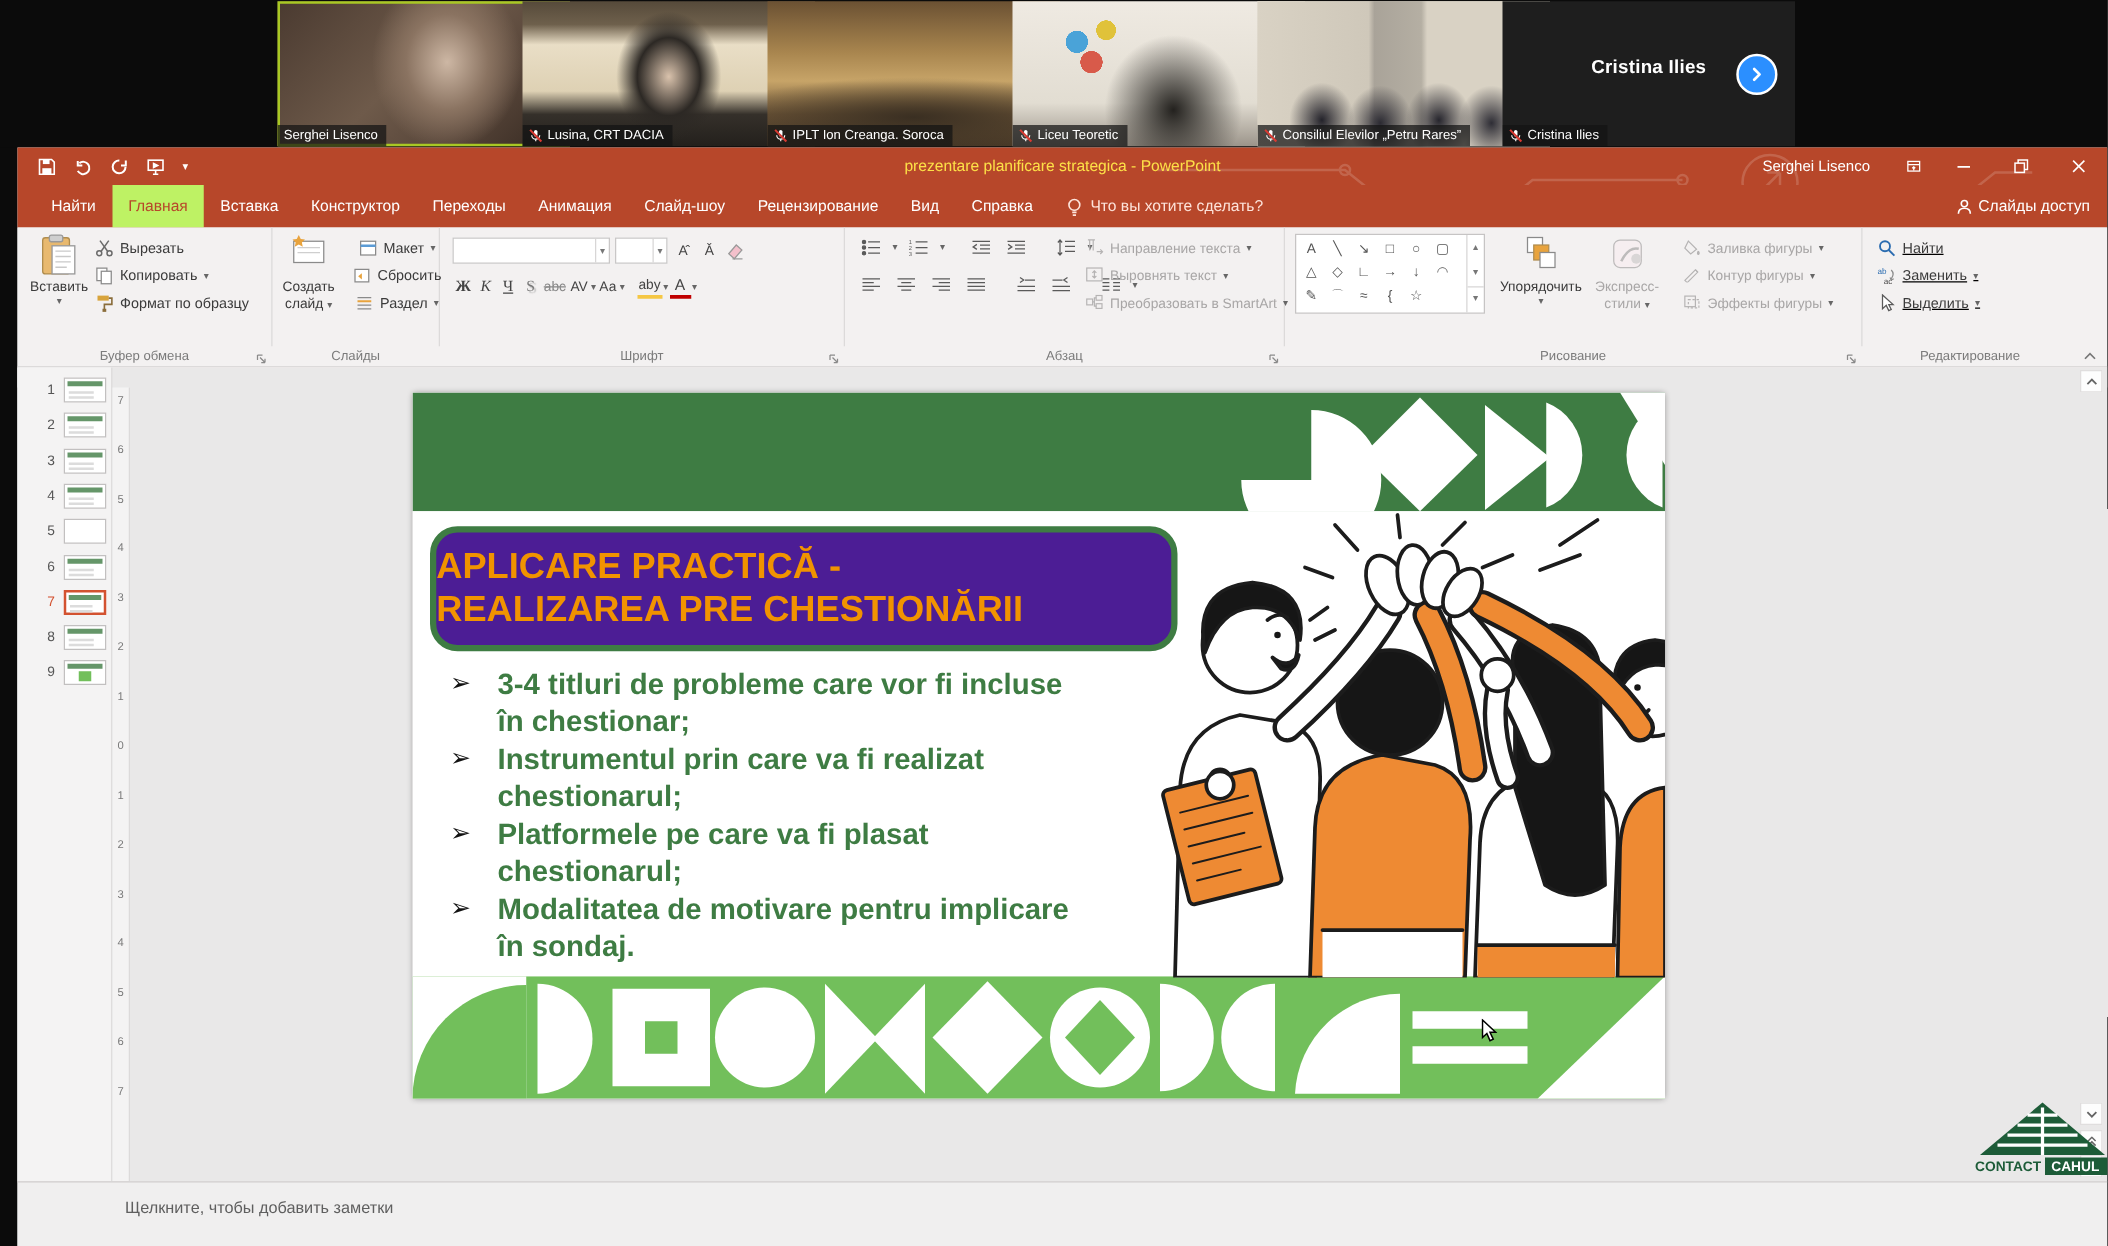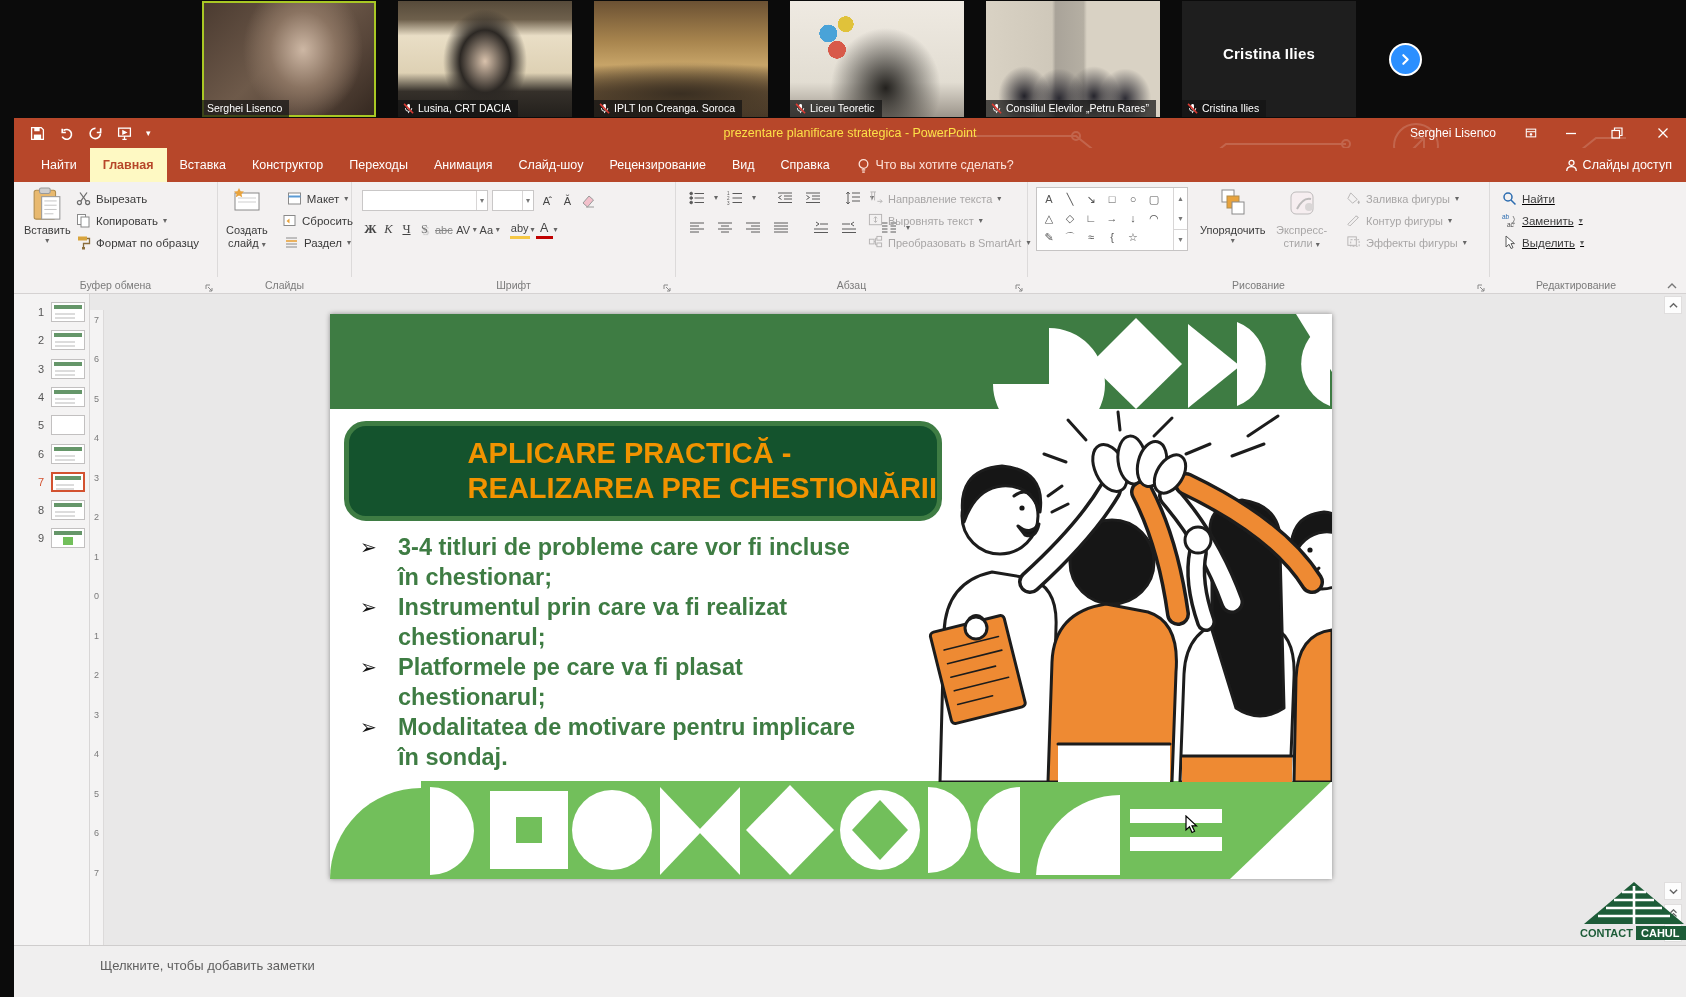--- a/index.html
+++ b/index.html
@@ -1,21 +1,21 @@
 <!DOCTYPE html>
 <html style="--red: #b7472a; --dgreen: #3e7c43; --lgreen: #72bf5b; --orange: #f19300; --blue: #2b8fff; --micred: #d93a32; --selred: #d35230;"><head>
 <meta charset="utf-8">
 <style>
   html,body{margin:0;padding:0;background:#000;}
   *{box-sizing:border-box;font-family:"Liberation Sans","DejaVu Sans",sans-serif;}
   .screen{position:relative;width:1686px;height:997px;background:#0b0b0b;overflow:hidden;}
 
   
   .video-strip{position:absolute;left:0;top:0;width:1686px;height:118px;background:#0b0b0b;}
-  .tile{position:absolute;top:1px;height:116px;width:174px;overflow:hidden;background:#222;}
+  .tile{position:absolute;top:1px;height:116px;width:234px;overflow:hidden;background:#222;margin-left:20px;}
   .tile.active{outline:2px solid #a9c824;outline-offset:-2px;}
   .plabel{position:absolute;left:0;bottom:0;display:flex;align-items:center;gap:4px;
     background:rgba(20,20,20,.72);color:#fff;font-size:10.5px;padding:2px 7px 3px 5px;max-width:100%;white-space:nowrap;}
   .plabel .micoff{width:11px;height:11px;flex:0 0 auto;display:inline-block;}
   .off-name{position:absolute;left:0;right:0;top:44px;text-align:center;color:#fff;font-size:15px;font-weight:bold;letter-spacing:.2px;}
   .v0{background:radial-gradient(ellipse 60px 70px at 58% 42%,#cdb7a4 0%,#8a7361 55%,rgba(0,0,0,0) 100%),linear-gradient(135deg,#4a3a30,#6e5a4a 45%,#58463a 70%,#33271f);}
   .v1{background:radial-gradient(ellipse 42px 52px at 50% 52%,#d9c2ac 0%,#2c2824 60%,rgba(0,0,0,0) 100%),linear-gradient(180deg,#564a3a 0%,#6e604c 16%,#e9dec6 30%,#ded1b4 62%,#35302a 78%,#23201c);}
   .v2{background:radial-gradient(ellipse 200px 40px at 50% 80%,#3a2f22 0%,rgba(0,0,0,0) 80%),linear-gradient(180deg,#6b5133 0%,#a8854e 35%,#c7a468 55%,#6e5638 78%,#4a3a28);}
   .v3{background:radial-gradient(circle 9px at 22% 28%,#4aa3d8 98%,rgba(0,0,0,0) 100%),radial-gradient(circle 8px at 32% 20%,#e0c23a 98%,rgba(0,0,0,0) 100%),radial-gradient(circle 9px at 27% 42%,#d85a4a 98%,rgba(0,0,0,0) 100%),radial-gradient(ellipse 55px 60px at 55% 75%,#23211e 0%,rgba(0,0,0,0) 100%),linear-gradient(180deg,#efeae2 0%,#e2ddd2 70%,#9b948a);}
   .v4{background:radial-gradient(ellipse 26px 30px at 22% 82%,#23222a 0%,rgba(0,0,0,0) 100%),radial-gradient(ellipse 26px 30px at 42% 84%,#2b2a32 0%,rgba(0,0,0,0) 100%),radial-gradient(ellipse 26px 30px at 62% 82%,#26252d 0%,rgba(0,0,0,0) 100%),radial-gradient(ellipse 26px 30px at 80% 84%,#2e2d35 0%,rgba(0,0,0,0) 100%),linear-gradient(90deg,#d9d2c4 0%,#cfc8ba 38%,#a9a399 40%,#b5afa3 56%,#d9d2c4 58%),linear-gradient(180deg,#e4ded2,#cfc8ba);}
@@ -36,21 +36,21 @@
   .tb-right{position:absolute;right:0;top:0;height:30px;display:flex;align-items:center;z-index:2;}
   .tb-user{font-size:12px;margin-right:18px;}
   .wbtn{width:46px;height:30px;display:flex;align-items:center;justify-content:center;color:#fff;}
   .wbtn svg{width:12px;height:12px;}
   .ribdisp{width:34px;}
 
   
   .tabrow{position:absolute;left:0;top:30px;width:100%;height:34px;background:var(--red);display:flex;align-items:stretch;color:#fff;}
   .tabs{display:flex;align-items:stretch;padding-left:14px;}
   .tab{padding:0 13px;display:flex;align-items:center;font-size:12.5px;white-space:nowrap;}
-  .tab.active{background:#fef9c3;color:var(--red);font-weight:bold;text-align:center;}
+  .tab.active{background:#bef264;color:var(--red);font-weight:normal;text-align:center;}
   .tellme{display:flex;align-items:center;gap:6px;padding:0 14px;font-size:12.5px;color:#fde3da;}
   .share{position:absolute;right:14px;top:0;height:34px;display:flex;align-items:center;gap:5px;font-size:12.5px;color:#fff;}
 
   
   .ribbon{position:absolute;left:0;top:64px;width:100%;height:112px;background:#f3f1f1;border-bottom:1px solid #d5d2d2;}
   .rgroup{position:absolute;top:0;height:95px;border-right:1px solid #dcdada;}
   .glabel{position:absolute;top:97px;width:100%;text-align:center;font-size:10.5px;color:#7b7b7b;}
   .launch{position:absolute;top:97px;right:3px;width:10px;height:10px;color:#8a8a8a;}
   .bigbtn{position:absolute;top:5px;display:flex;flex-direction:column;align-items:center;font-size:11px;color:#3b3b3b;text-align:center;line-height:13px;}
   .bigbtn .bicon{width:30px;height:34px;margin-bottom:3px;}
@@ -95,21 +95,21 @@
   .vruler{position:absolute;left:76px;top:16px;width:14px;bottom:0;background:#f4f3f3;border-right:1px solid #dcdada;}
   .vnum{position:absolute;left:0;width:100%;text-align:center;font-size:9px;color:#7a7a7a;transform:translateY(-50%);}
   .rscroll{position:absolute;right:4px;top:0;width:18px;height:100%;}
   .rsb{position:absolute;left:0;width:18px;height:18px;background:#fdfdfd;border:1px solid #e0dede;display:flex;align-items:center;justify-content:center;color:#666;}
   .rsb svg{width:9px;height:9px;}
 
   
   .slide{position:absolute;left:316px;top:20px;width:1002px;height:565px;background:#fff;box-shadow:0 0 5px rgba(0,0,0,.4);}
   .band-top{position:absolute;left:0;top:0;width:1002px;height:95px;}
   .band-bottom{position:absolute;left:0;bottom:0;width:1002px;height:98px;}
-  .title-box{position:absolute;left:14px;top:107px;width:598px;height:100px;background:#14532d;border:5px solid var(--dgreen);border-radius:22px;display:flex;flex-direction:column;align-items:flex-end;justify-content:center;}
+  .title-box{position:absolute;left:14px;top:107px;width:598px;height:100px;background:#4c1d95;border:5px solid var(--dgreen);border-radius:22px;display:flex;flex-direction:column;align-items:flex-start;justify-content:center;}
   .title-line{color:var(--orange);font-weight:bold;font-size:29px;line-height:35px;white-space:nowrap;}
   .bullets{position:absolute;left:20px;top:218px;width:575px;}
   .bullet{display:flex;margin-bottom:0;}
   .bmark{width:48px;flex:0 0 auto;color:#111;font-size:20px;line-height:30px;padding-left:10px;}
   .btxt{white-space:pre-line;color:var(--dgreen);font-weight:bold;font-size:23.5px;line-height:30px;}
   .illus{position:absolute;right:0;top:96px;width:452px;height:372px;}
 
   
   .notes{position:absolute;left:0;top:827px;width:100%;height:52px;background:#f0efef;border-top:1px solid #cfcdcd;}
   .notes-text{position:absolute;left:86px;top:12px;font-size:13px;color:#5f5f5f;}

